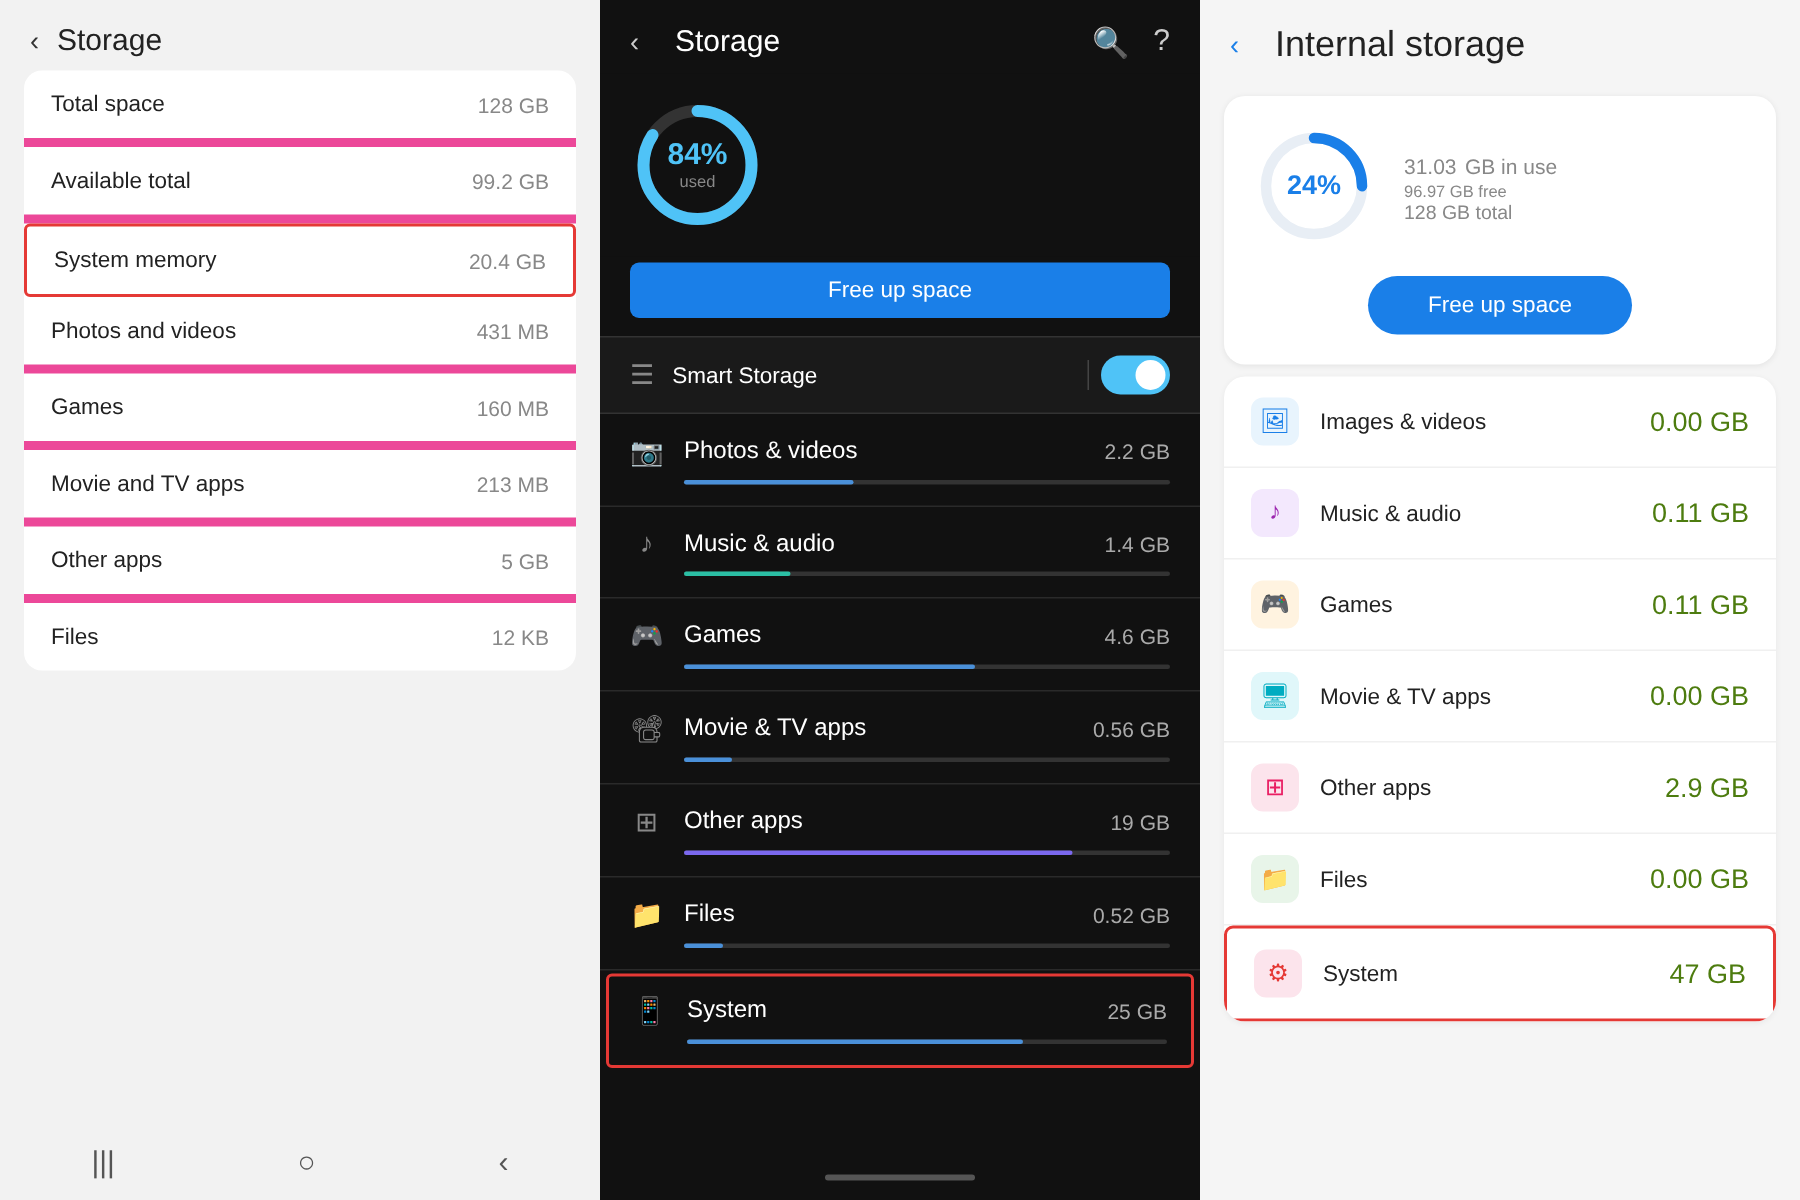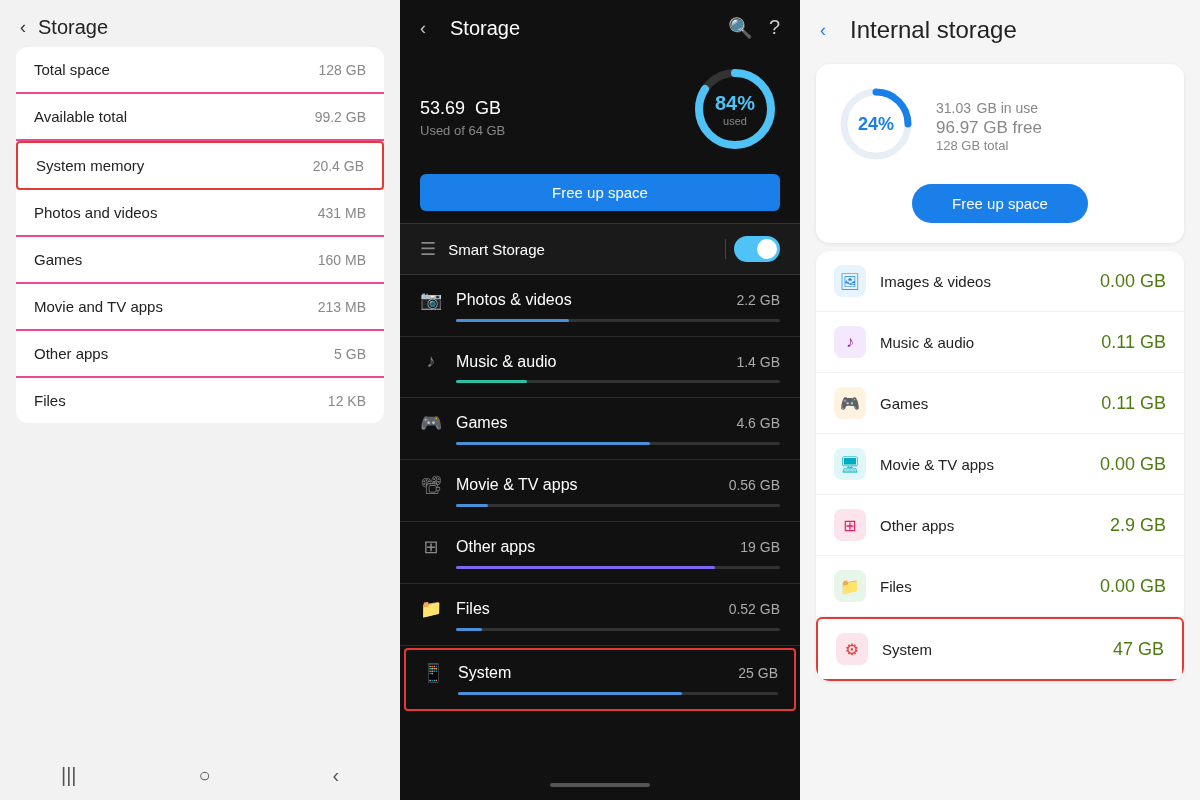--- a/index.html
+++ b/index.html
@@ -96,21 +96,21 @@
       margin: 0 16px;
       border-radius: 12px;
       overflow: hidden;
     }
 
     .list-item {
       display: flex;
       justify-content: space-between;
       align-items: center;
       padding: 14px 18px;
-      border-bottom: 2px solid #ec4899;
+      border-bottom: 6px solid #ec4899;
     }
     .list-item:last-child { border-bottom: none; }
 
     .list-item.highlighted {
       border: 2px solid #e53935;
       border-radius: 4px;
       margin: 0 0;
     }
 
     .item-label {
@@ -432,21 +432,21 @@
     .p3-storage-info .p3-in-use {
       font-size: 20px;
       font-weight: 500;
       color: #222;
     }
     .p3-storage-info .p3-in-use span {
       font-size: 14px;
       color: #888;
     }
     .p3-storage-info .p3-free {
-      font-size: 17px;
+      font-size: 11px;
       color: #888;
     }
     .p3-storage-info .p3-total {
       font-size: 13px;
       color: #888;
     }
 
     .p3-free-up-btn {
       background: #1a7fe8;
       color: #fff;
@@ -572,27 +572,20 @@
       <span class="back-arrow" style="color:#ccc;">‹</span>
       <span class="panel2-title">Storage</span>
     </div>
     <div class="panel2-header-icons">
       <span class="header-icon">🔍</span>
       <span class="header-icon">?</span>
     </div>
   </div>
 
   <div class="panel2-storage-card">
-    <div class="p2-storage-left">
-      <div class="p2-amount">
-        <span>53.69</span>
-        <span>GB</span>
-      </div>
-      <div class="p2-sub">Used of 64 GB</div>
-    </div>
     <div class="p2-donut">
       <svg class="donut" width="90" height="90" viewBox="0 0 90 90">
         <circle cx="45" cy="45" r="36" fill="none" stroke="#333" stroke-width="8"></circle>
         <circle cx="45" cy="45" r="36" fill="none" stroke="#4fc3f7" stroke-width="8" stroke-dasharray="190.5 36.4" stroke-linecap="round"></circle>
       </svg>
       <div class="p2-donut-label">
         <div class="p2-pct">84%</div>
         <div class="p2-used">used</div>
       </div>
     </div>

